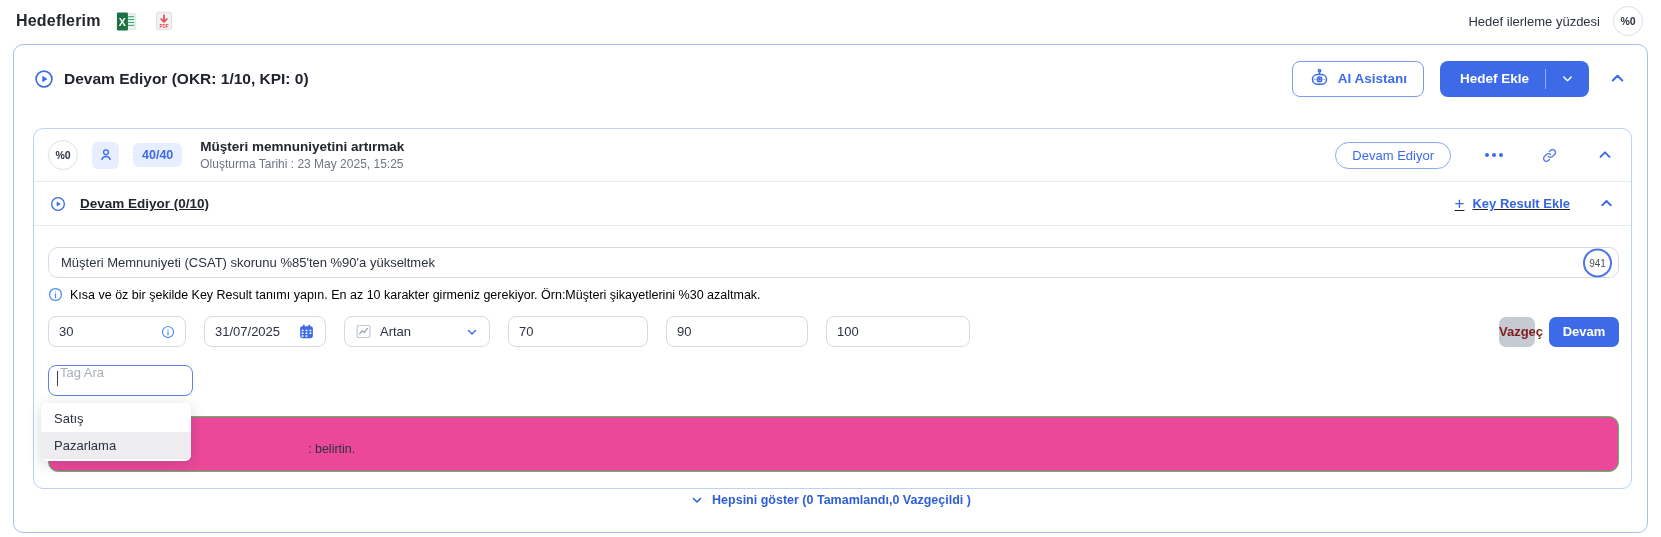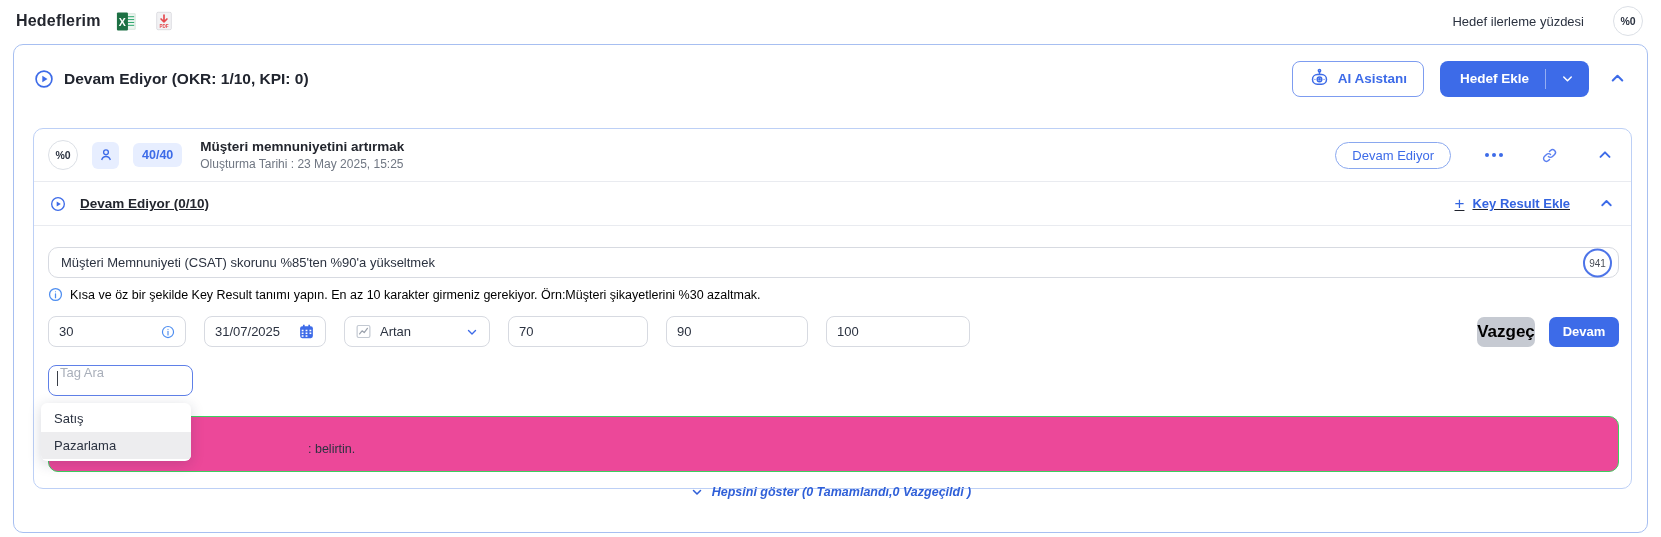--- a/index.html
+++ b/index.html
@@ -4,21 +4,21 @@
 <style>
   * { margin:0; padding:0; box-sizing:border-box; }
   html,body { width:1661px; height:537px; background:#fff; overflow:hidden;
     font-family:"Liberation Sans","DejaVu Sans",sans-serif; color:#20242e; }
 
   
   .topbar { display:flex; align-items:center; height:42px; padding:0 18px 0 16px; }
   .page-title { font-size:16px; font-weight:700; color:#23262e; letter-spacing:.2px; }
   .export-icons { display:flex; align-items:center; gap:13px; margin-left:14px; }
   .icon-btn { width:24px; height:24px; display:flex; align-items:center; justify-content:center; cursor:pointer; }
-  .topbar-right { margin-left:auto; display:flex; align-items:center; gap:29px; }
+  .topbar-right { margin-left:auto; display:flex; align-items:center; gap:13px; }
   .progress-label { font-size:13px; color:#2b3240; }
   .circle-badge { width:30px; height:30px; border-radius:50%; border:1px solid #dcе0e6;
     border:1px solid #dce0e6; background:#fff; display:flex; align-items:center; justify-content:center;
     font-size:10.5px; font-weight:700; color:#2b3240; }
 
   
   .board { position:absolute; left:13px; top:44px; width:1635px; height:489px;
     border:1.5px solid #a7bff1; border-radius:10px; background:#fff; }
   .board-header { display:flex; align-items:center; padding:15px 18px 0 20px; height:52px; }
   .board-title-wrap { display:flex; align-items:center; gap:10px; }
@@ -76,22 +76,22 @@
   .checkbox { width:16px; height:16px; border:1.5px solid #c2c8d1; border-radius:4px; background:#fff; cursor:pointer; }
   .hide-label { font-size:13px; color:#2b3240; flex:1; }
   .field { position:relative; height:31px; border:1px solid #d7dae1; border-radius:8px;
     background:#fff; display:flex; align-items:center; padding:0 10px; gap:8px; }
   .field input { border:none; outline:none; font-size:13px; color:#2b3240; width:100%;
     background:transparent; font-family:"Liberation Sans","DejaVu Sans",sans-serif; }
   .f-weight { width:138px; } .f-date { width:122px; } .f-dir { width:146px; cursor:pointer; }
   .f-v1 { width:140px; } .f-v2 { width:142px; } .f-v3 { width:144px; }
   .f-dir .dir-text { flex:1; font-size:13px; color:#2b3240; }
   .row-buttons { margin-left:auto; display:flex; align-items:center; gap:14px; }
-  .btn-cancel { width:58px; height:30px; border:none; border-radius:7px; background:#c6cad2;
-    color:#000000; font-size:17px; font-weight:600; cursor:pointer;
+  .btn-cancel { width:36px; height:30px; border:none; border-radius:7px; background:#c6cad2;
+    color:#7f1d1d; font-size:13px; font-weight:600; cursor:pointer;
     font-family:"Liberation Sans","DejaVu Sans",sans-serif; }
   .btn-continue { width:70px; height:30px; border:none; border-radius:7px; background:#3d6be8;
     color:#fff; font-size:13px; font-weight:600; cursor:pointer;
     font-family:"Liberation Sans","DejaVu Sans",sans-serif; }
 
   .tag-wrap { position:relative; margin-top:16px; width:145px; z-index:5; }
   .tag-input { width:145px; height:31px; border:1.5px solid #5f80e8; border-radius:8px;
     padding:0 10px 16px 11px; font-size:13px; color:#2b3240; outline:none;
     font-family:"Liberation Sans","DejaVu Sans",sans-serif; }
   .tag-input::placeholder { color:#a9afba; }
@@ -99,22 +99,22 @@
   .tag-dropdown { position:absolute; left:-7px; top:40px; width:150px; background:#fff;
     border-radius:6px; box-shadow:0 3px 14px rgba(30,40,70,.18); overflow:hidden; padding:2px 0; }
   .tag-option { padding:6px 13px; font-size:13px; color:#2b3240; cursor:pointer; }
   .tag-option.highlight { background:#ededef; }
 
   .helper-box { margin-top:20px; height:56px; border:1px solid #3dcf5e; border-radius:10px;
     background:#ec4899; display:flex; align-items:center; padding-left:259px; padding-top:10px; }
   .helper-fragment { font-size:12.5px; color:#2b3240; }
 
   
-  .board-footer { position:absolute; left:0; bottom:16px; width:100%; height:49px;
-    display:flex; align-items:center; justify-content:center;font-style:italic; }
+  .board-footer { position:absolute; left:0; bottom:8px; width:100%; height:49px;
+    display:flex; align-items:center; justify-content:center; }
   .show-all { display:flex; align-items:center; gap:8px; color:#2f5fd8; font-size:12.5px;
     font-weight:600; cursor:pointer; }
 </style>
 </head>
 <body>
 
 <div class="topbar">
   <span class="page-title">Hedeflerim</span>
   <span class="export-icons">
     <span class="icon-btn">

